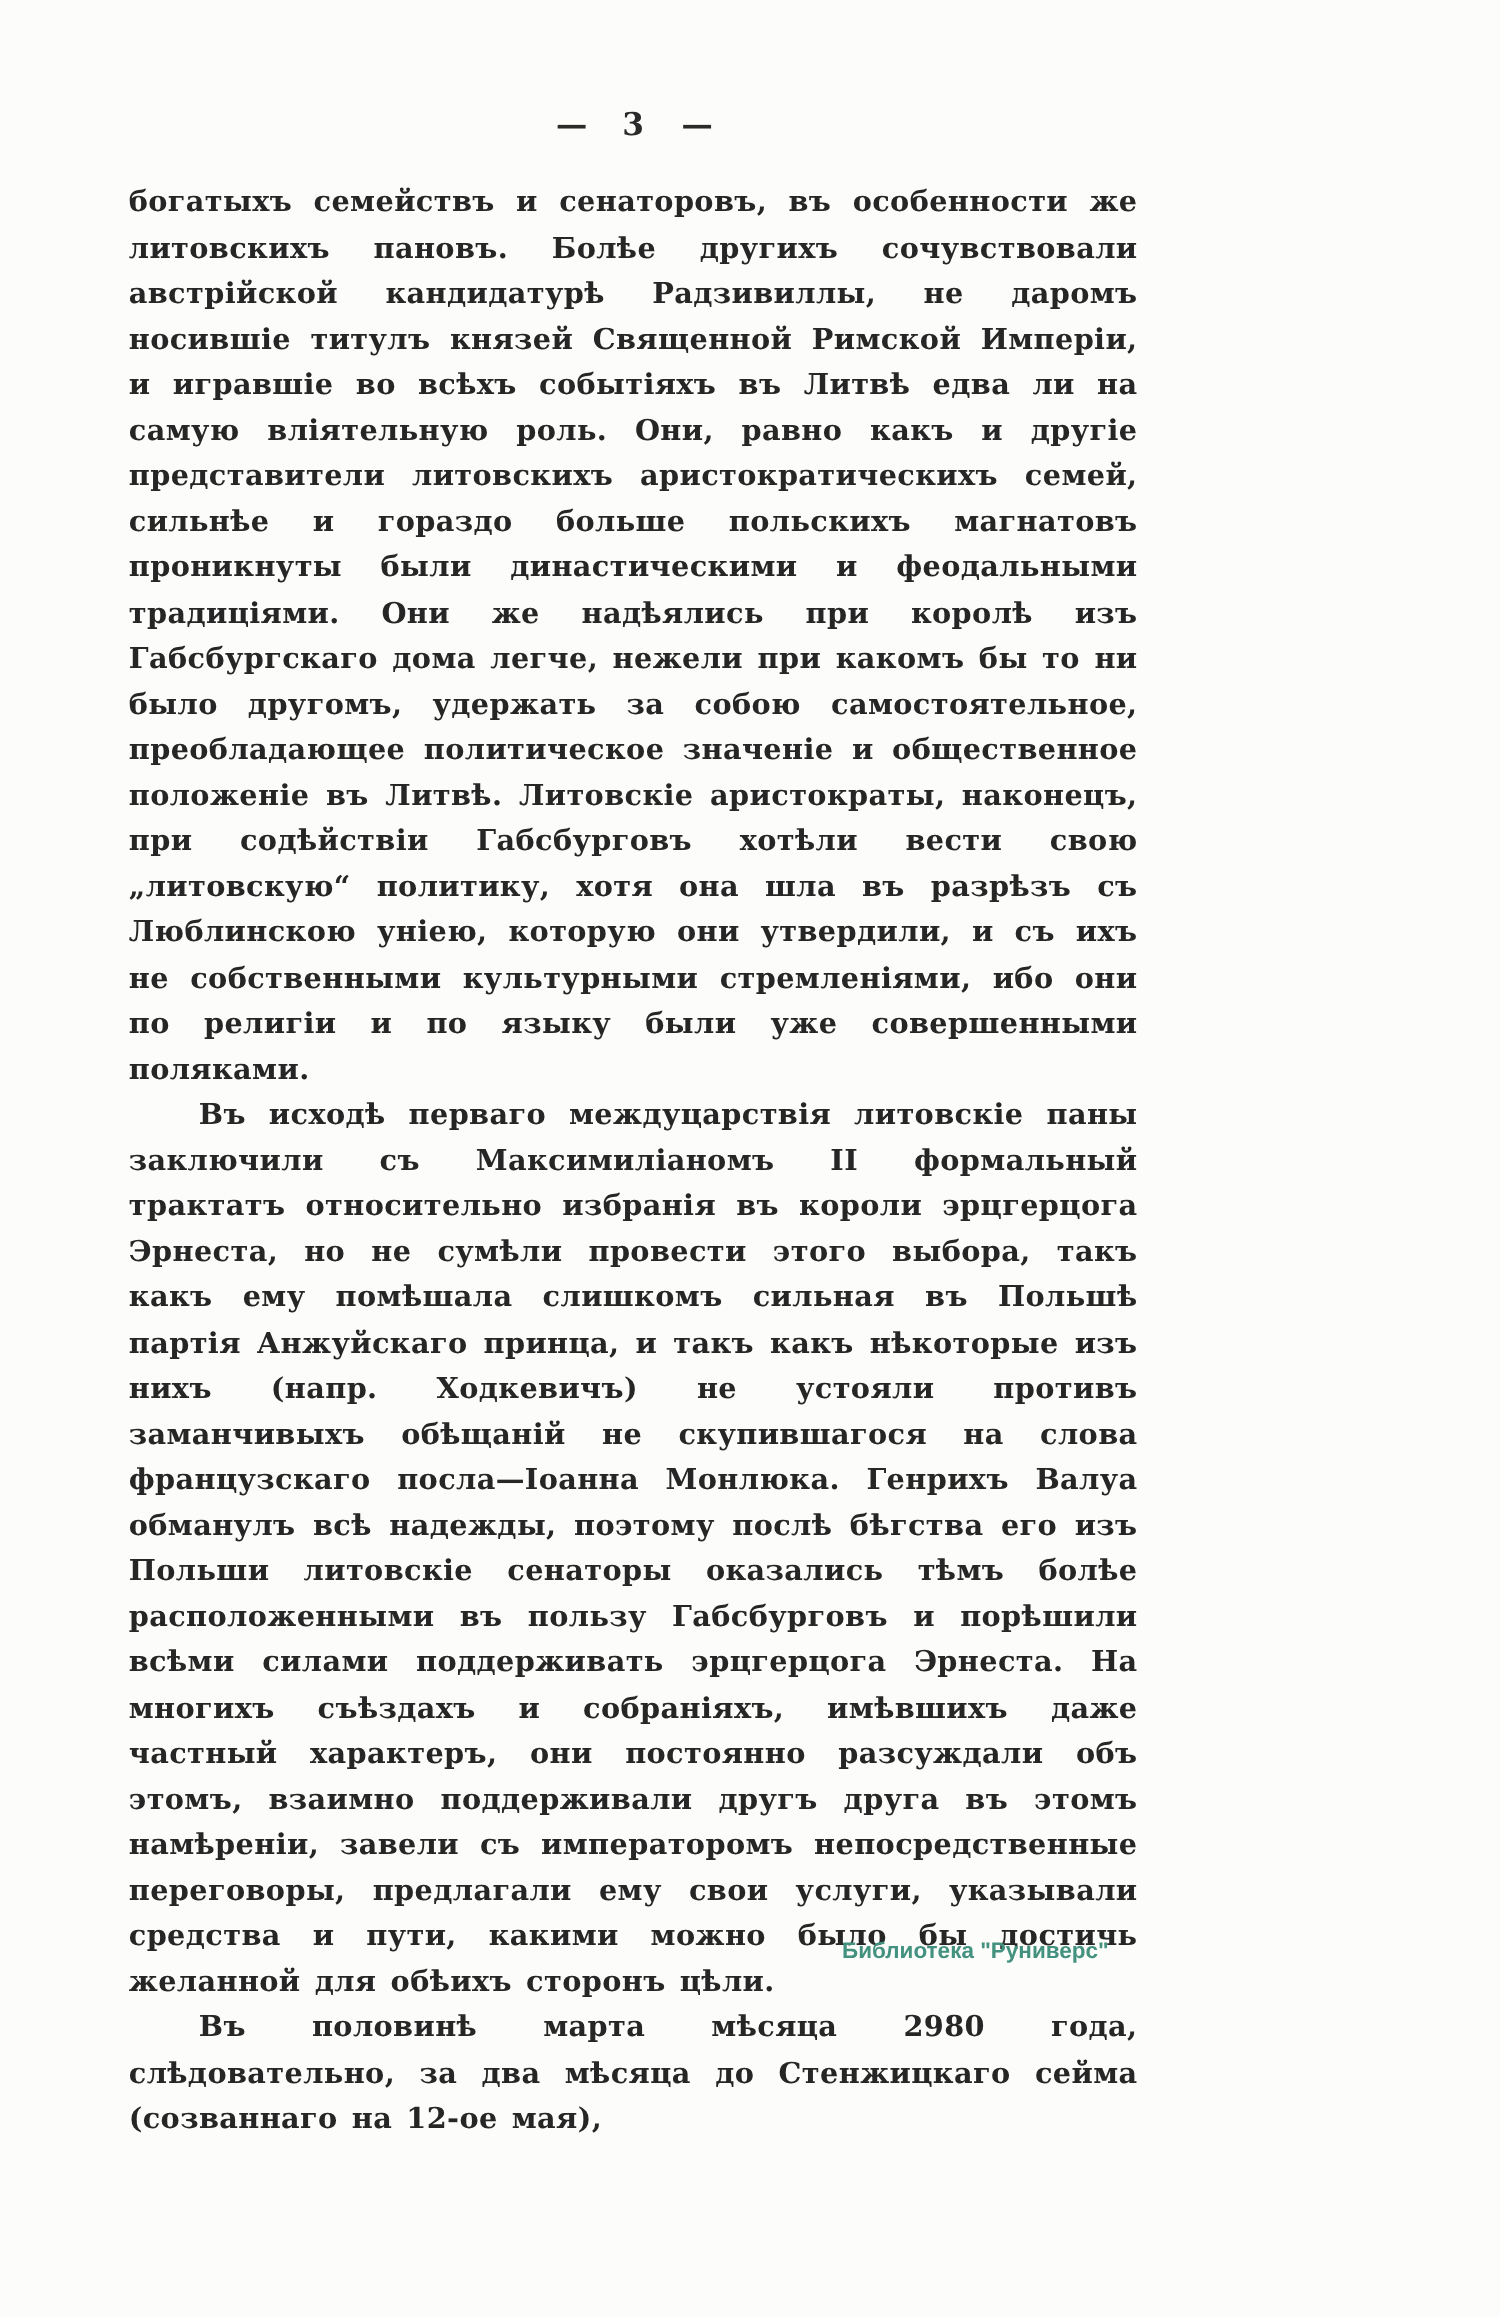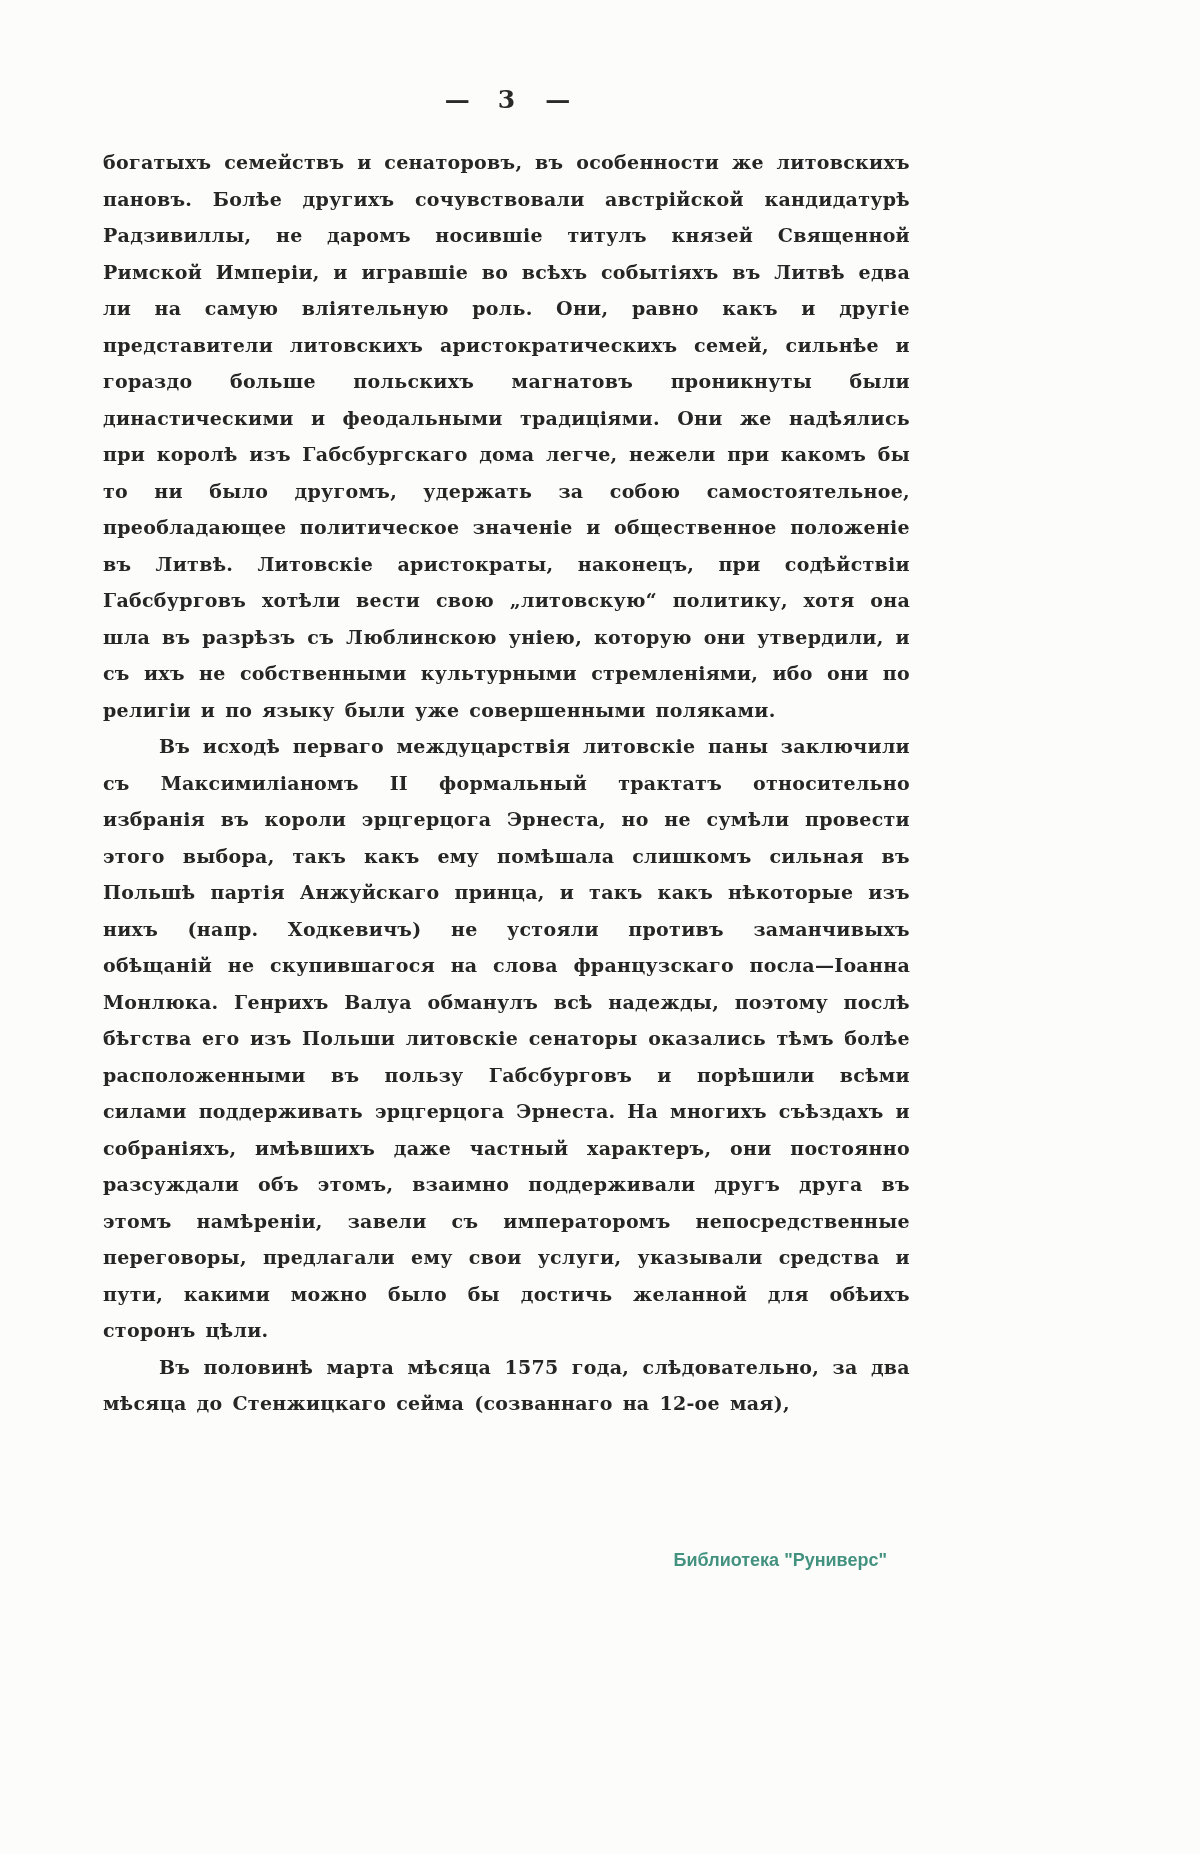--- a/index.html
+++ b/index.html
@@ -30,21 +30,21 @@
     gap: 30px;
     font-size: 25px;
     line-height: 28px;
     margin-bottom: 30px;
     color: #2a2a2a;
   }
   .page-header .dash {
     letter-spacing: -2px;
   }
   .text-block {
-    font-size: 19px;
+    font-size: 23px;
     line-height: 36.5px;
     text-align: justify;
     word-spacing: 3px;
     letter-spacing: 0.3px;
   }
   .para {
     margin: 0;
     text-indent: 56px;
   }
   .para.no-indent {
@@ -67,18 +67,18 @@
 
   <header class="page-header">
     <span class="dash">—</span>
     <span class="page-number">3</span>
     <span class="dash">—</span>
   </header>
 
   <main class="text-block">
     <p class="para no-indent">богатыхъ семействъ и сенаторовъ, въ особенности же литовскихъ пановъ. Болѣе другихъ сочувствовали австрійской кандидатурѣ Радзивиллы, не даромъ носившіе титулъ князей Священной Римской Имперіи, и игравшіе во всѣхъ событіяхъ въ Литвѣ едва ли на самую вліятельную роль. Они, равно какъ и другіе представители литовскихъ аристократическихъ семей, сильнѣе и гораздо больше польскихъ магнатовъ проникнуты были династическими и феодальными традиціями. Они же надѣялись при королѣ изъ Габсбургскаго дома легче, нежели при какомъ бы то ни было другомъ, удержать за собою самостоятельное, преобладающее политическое значеніе и общественное положеніе въ Литвѣ. Литовскіе аристократы, наконецъ, при содѣйствіи Габсбурговъ хотѣли вести свою „литовскую“ политику, хотя она шла въ разрѣзъ съ Люблинскою уніею, которую они утвердили, и съ ихъ не собственными культурными стремленіями, ибо они по религіи и по языку были уже совершенными поляками.</p>
     <p class="para">Въ исходѣ перваго междуцарствія литовскіе паны заключили съ Максимиліаномъ II формальный трактатъ относительно избранія въ короли эрцгерцога Эрнеста, но не сумѣли провести этого выбора, такъ какъ ему помѣшала слишкомъ сильная въ Польшѣ партія Анжуйскаго принца, и такъ какъ нѣкоторые изъ нихъ (напр. Ходкевичъ) не устояли противъ заманчивыхъ обѣщаній не скупившагося на слова французскаго посла—Іоанна Монлюка. Генрихъ Валуа обманулъ всѣ надежды, поэтому послѣ бѣгства его изъ Польши литовскіе сенаторы оказались тѣмъ болѣе расположенными въ пользу Габсбурговъ и порѣшили всѣми силами поддерживать эрцгерцога Эрнеста. На многихъ съѣздахъ и собраніяхъ, имѣвшихъ даже частный характеръ, они постоянно разсуждали объ этомъ, взаимно поддерживали другъ друга въ этомъ намѣреніи, завели съ императоромъ непосредственные переговоры, предлагали ему свои услуги, указывали средства и пути, какими можно было бы достичь желанной для обѣихъ сторонъ цѣли.</p>
-    <p class="para">Въ половинѣ марта мѣсяца 1575 года, слѣдовательно, за два мѣсяца до Стенжицкаго сейма (созваннаго на 12-ое мая),</p>
+    <p class="para">Въ половинѣ марта мѣсяца 2980 года, слѣдовательно, за два мѣсяца до Стенжицкаго сейма (созваннаго на 12-ое мая),</p>
   </main>
 
   <div class="watermark" style="color: rgb(67, 145, 127);">Библиотека "Руниверс"</div>
 
 </div>
 
 </body></html>

